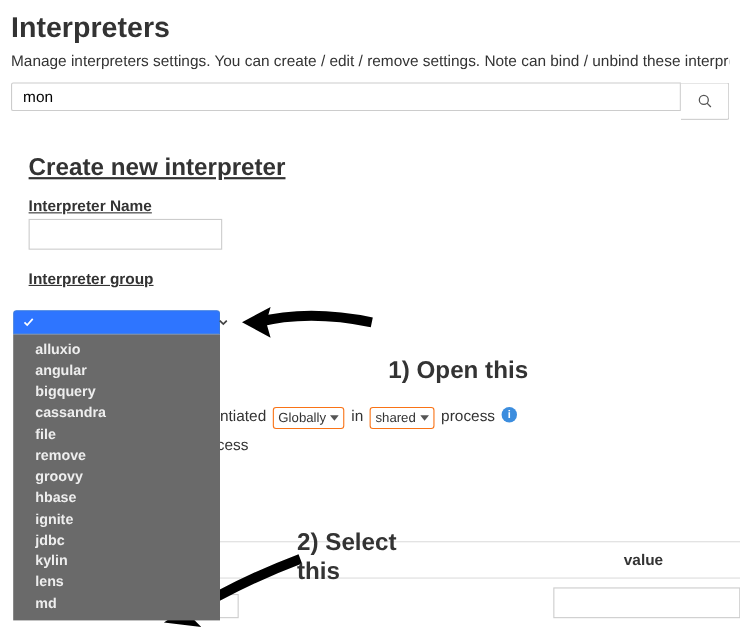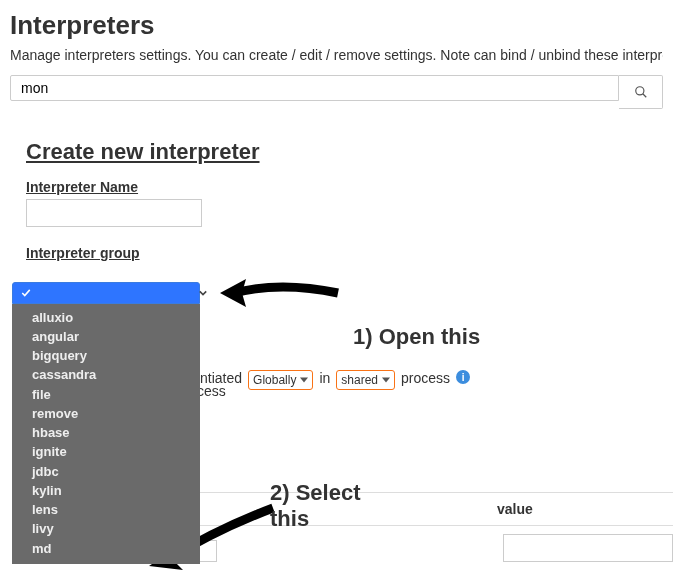--- a/index.html
+++ b/index.html
@@ -150,38 +150,38 @@
     color: #fff;
     font-size: 10px;
     font-weight: 700;
     display: inline-flex;
     align-items: center;
     justify-content: center;
   }
   .cess {
     position: absolute;
     left: 197px;
-    top: 383px;
+    top: 396px;
     font-size: 14px;
   }
 
   .table-header {
     position: absolute;
     left: 200px;
     right: 0;
     top: 492px;
     display: flex;
     border-top: 1px solid #ddd;
     border-bottom: 1px solid #ddd;
     font-size: 14px;
     font-weight: 600;
     padding: 8px 0;
   }
   .table-header .col1 { flex: 1; }
-  .table-header .col2 { width: 180px; padding-left: 4px; }
+  .table-header .col2 { width: 180px; padding-left: 4px; text-align: center; }
   .table-input-row {
     position: absolute;
     right: 0;
     top: 534px;
     display: flex;
     gap: 6px;
   }
   .table-input-row input {
     width: 170px;
     height: 28px;
@@ -267,26 +267,26 @@
         <polyline points="1,3 5,7 9,3"></polyline>
       </svg>
   </div>
   <div class="dropdown-body" id="dd-body">
       <div class="dd-item">alluxio</div>
       <div class="dd-item">angular</div>
       <div class="dd-item">bigquery</div>
       <div class="dd-item">cassandra</div>
       <div class="dd-item">file</div>
       <div class="dd-item">remove</div>
+      <div class="dd-item">groovy</div>
       <div class="dd-item">hbase</div>
       <div class="dd-item">ignite</div>
       <div class="dd-item">jdbc</div>
       <div class="dd-item">kylin</div>
       <div class="dd-item">lens</div>
-      <div class="dd-item">livy</div>
       <div class="dd-item">md</div>
     </div>
 </div>
 
 <div class="mid-text">
   <span>ntiated</span>
   <span class="mini-select">
     <span>Globally</span>
     <svg viewBox="0 0 10 6">
         <polygon points="0,0 10,0 5,6"></polygon>

